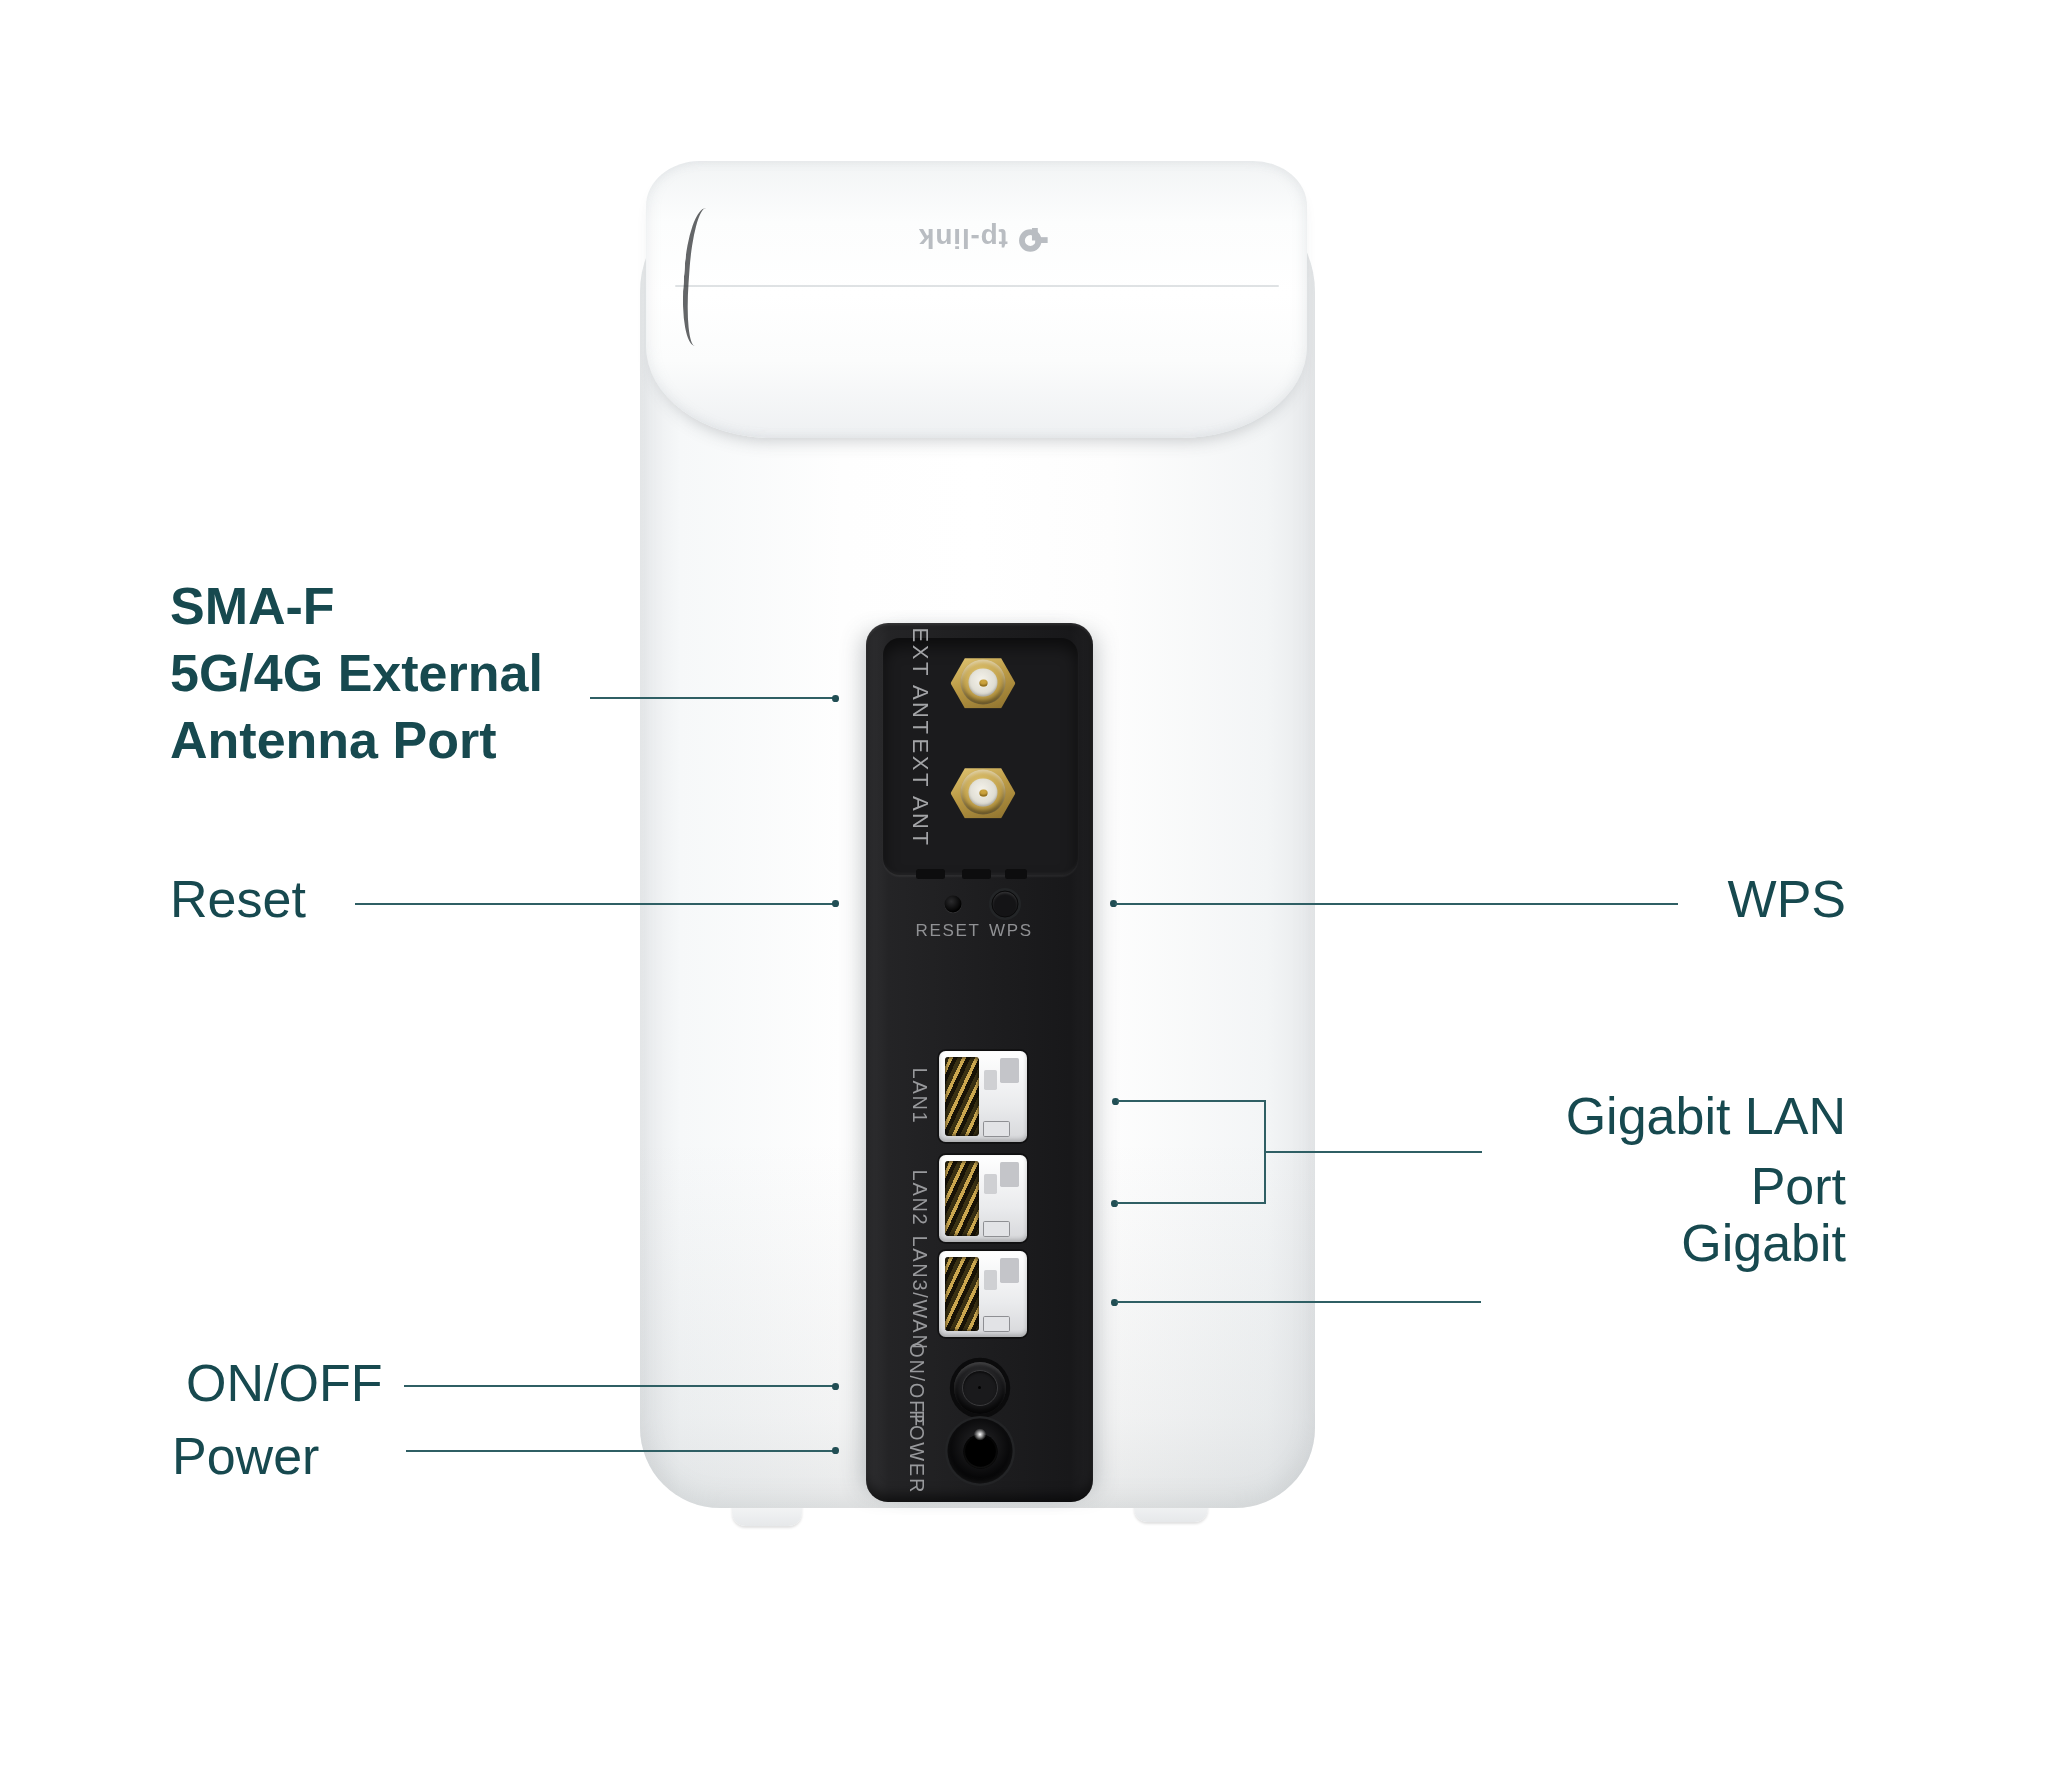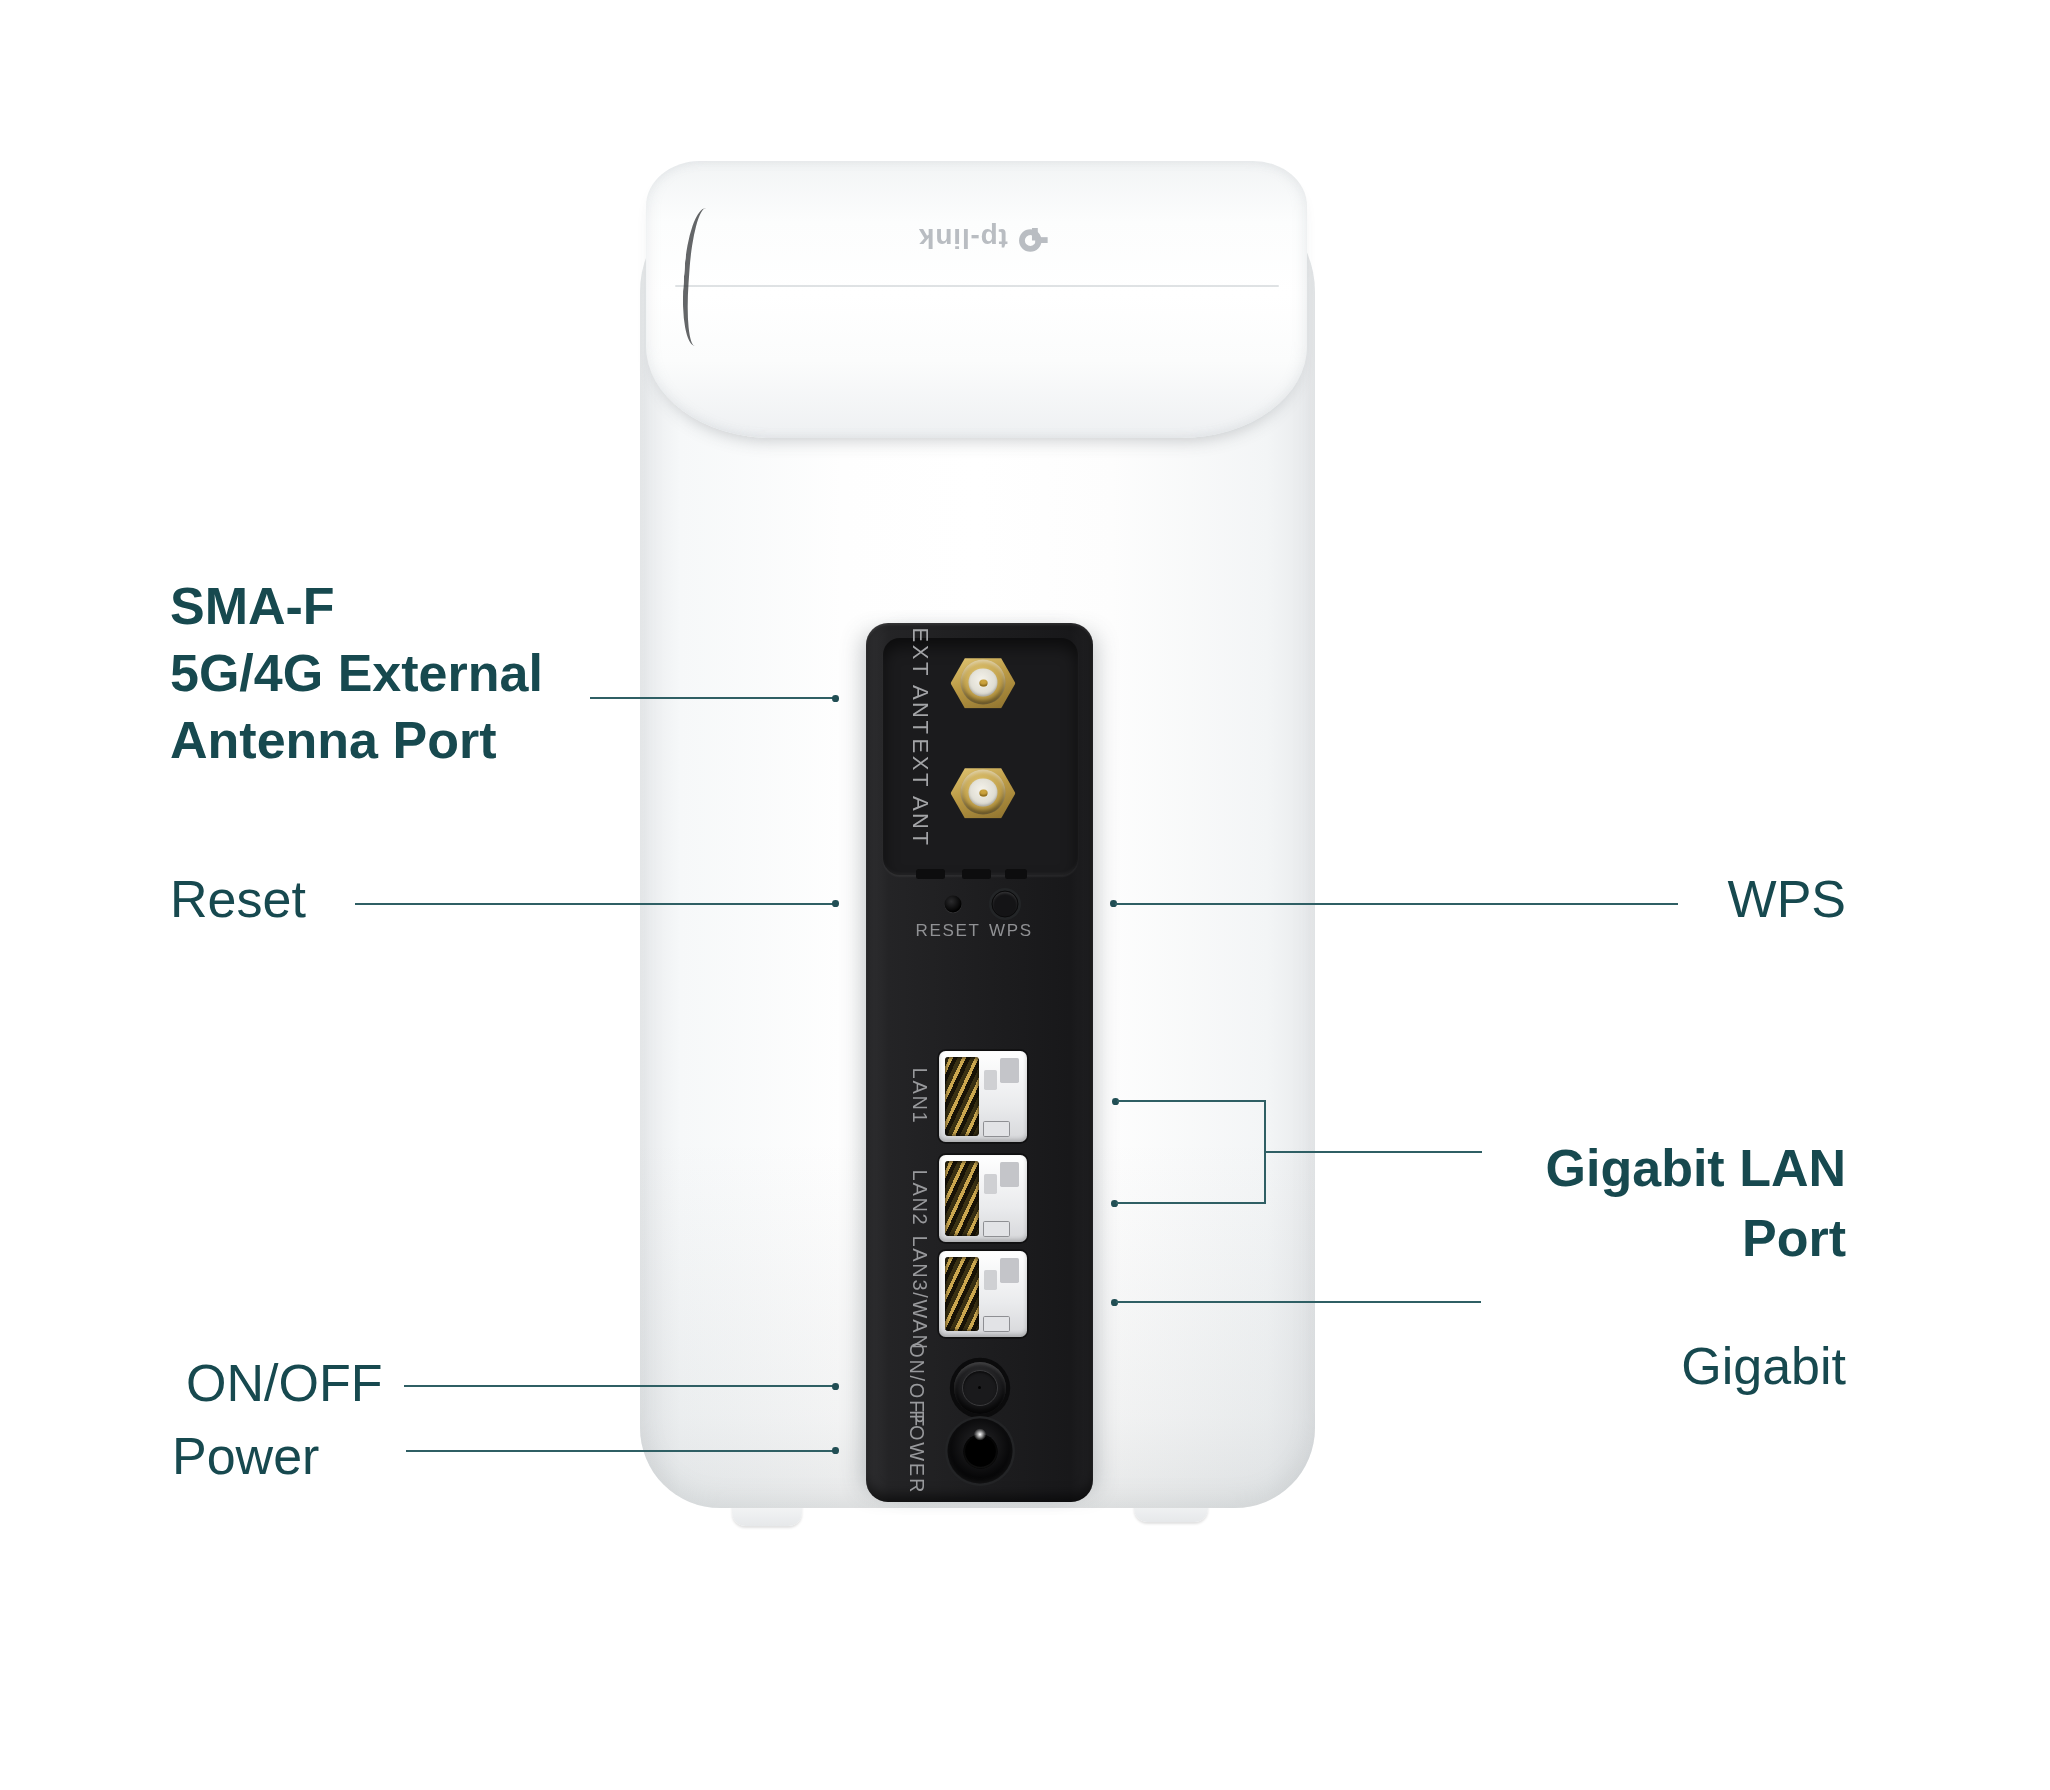--- a/index.html
+++ b/index.html
@@ -186,25 +186,25 @@
   <div class="callout" style="left:170px;top:573px;font-weight:bold;">
     <div>SMA-F</div>
     <div>5G/4G External</div>
     <div>Antenna Port</div>
   </div>
   <div class="callout" style="left:170px;top:866px;">Reset</div>
   <div class="callout" style="left:186px;top:1350px;">ON/OFF</div>
   <div class="callout" style="left:172px;top:1423px;">Power</div>
 
   <div class="callout right" style="right:205px;top:864px;">WPS</div>
-  <div class="callout right" style="right:205px;top:1133px;font-weight:bold;">
+  <div class="callout right" style="right:205px;top:1081px;">
     <div>Gigabit LAN</div>
     <div>Port</div>
   </div>
-  <div class="callout right" style="right:205px;top:1331px;margin-left:46px;">
+  <div class="callout right" style="right:205px;top:1208px;margin-left:46px;">
     <div>Gigabit</div>
   </div>
 
   <div class="cline" style="left:590px;top:697px;width:248px;"></div>
   <div class="cdot" style="left:832px;top:695px;"></div>
 
   <div class="cline" style="left:355px;top:903px;width:482px;"></div>
   <div class="cdot" style="left:832px;top:900px;"></div>
 
   <div class="cline" style="left:404px;top:1385px;width:434px;"></div>

